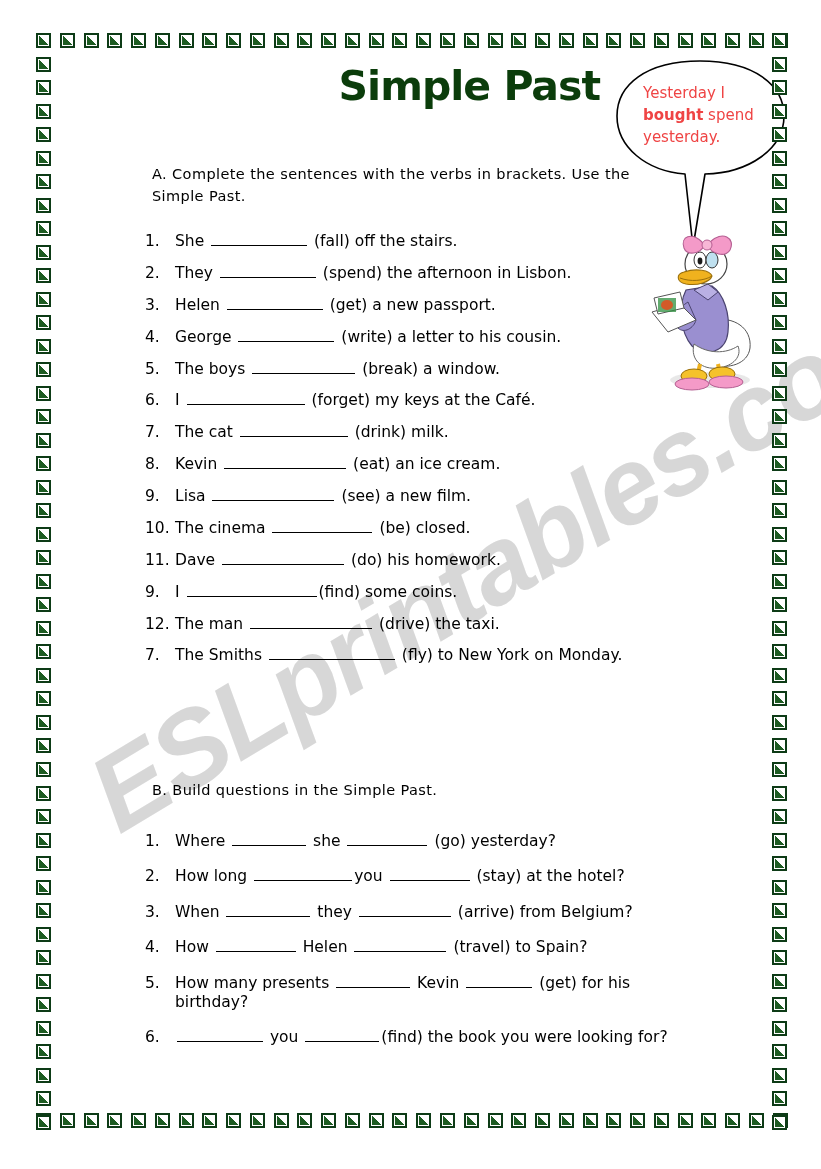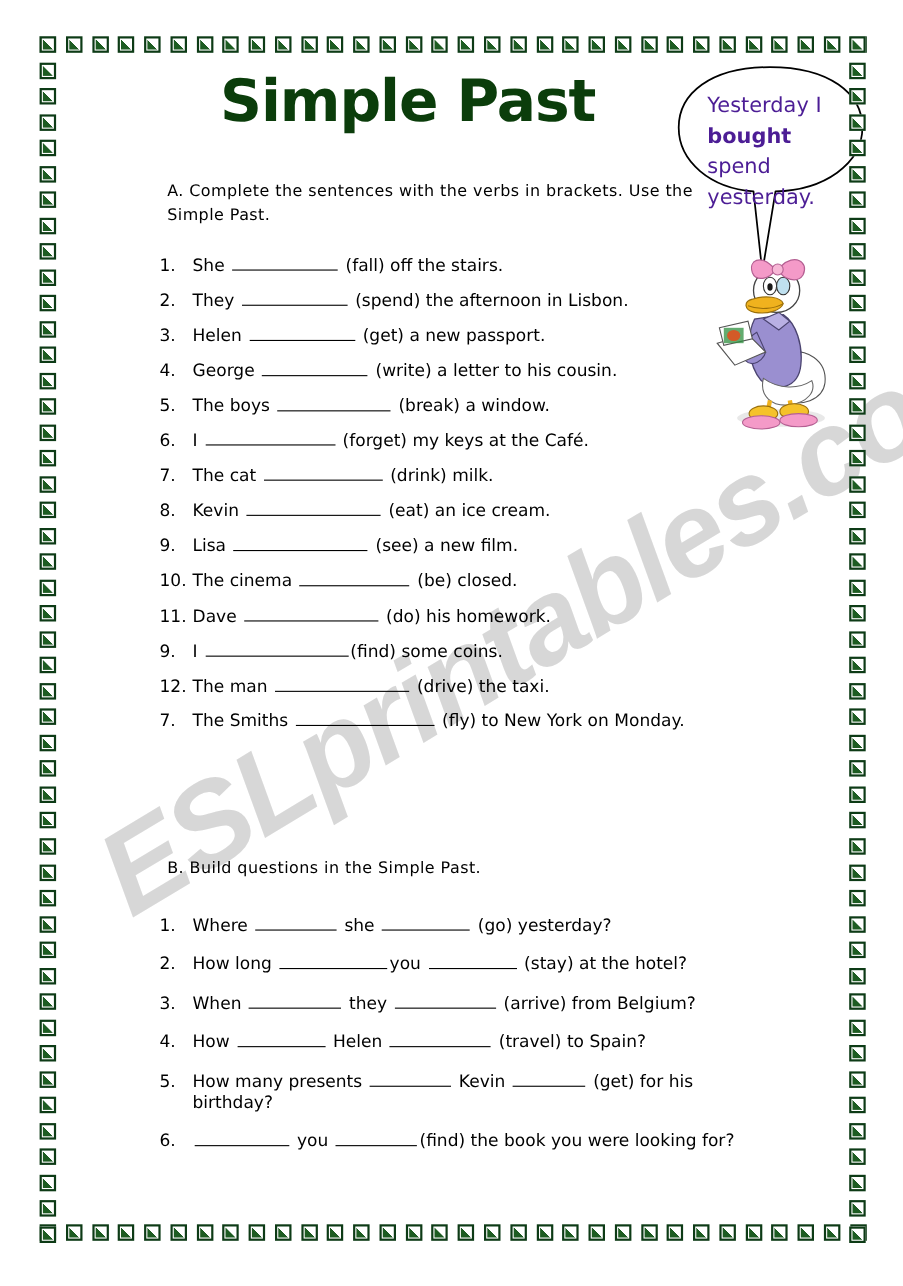--- a/index.html
+++ b/index.html
@@ -91,23 +91,23 @@
     width: 821px;
     height: 1169px;
     z-index: 3;
   }
 
   #title {
     position: absolute;
     left: 200px;
     top: 66px;
     width: 400px;
-    text-align: left;
+    text-align: right;
     font-family: "DejaVu Sans", sans-serif;
-    font-size: 53px;
+    font-size: 41px;
     font-weight: bold;
     color: #0b3d0b;
     letter-spacing: -1px;
     line-height: 1;
     white-space: nowrap;
   }
 
   
   #bubble-wrap {
     position: absolute;
@@ -119,23 +119,23 @@
   #bubble-wrap svg {
     position: absolute;
     left: 0; top: 0;
   }
   #bubble-text {
     position: absolute;
     left: 30px;
     top: 26px;
     width: 115px;
     font-family: "DejaVu Sans", sans-serif;
-    font-size: 19px;
+    font-size: 15px;
     line-height: 1.45;
-    color: #4c1d95;
+    color: #ef4444;
   }
   #bubble-text b { font-weight: bold; }
 
   
   #duck {
     position: absolute;
     left: 650px;
     top: 228px;
     width: 112px;
     height: 165px;

